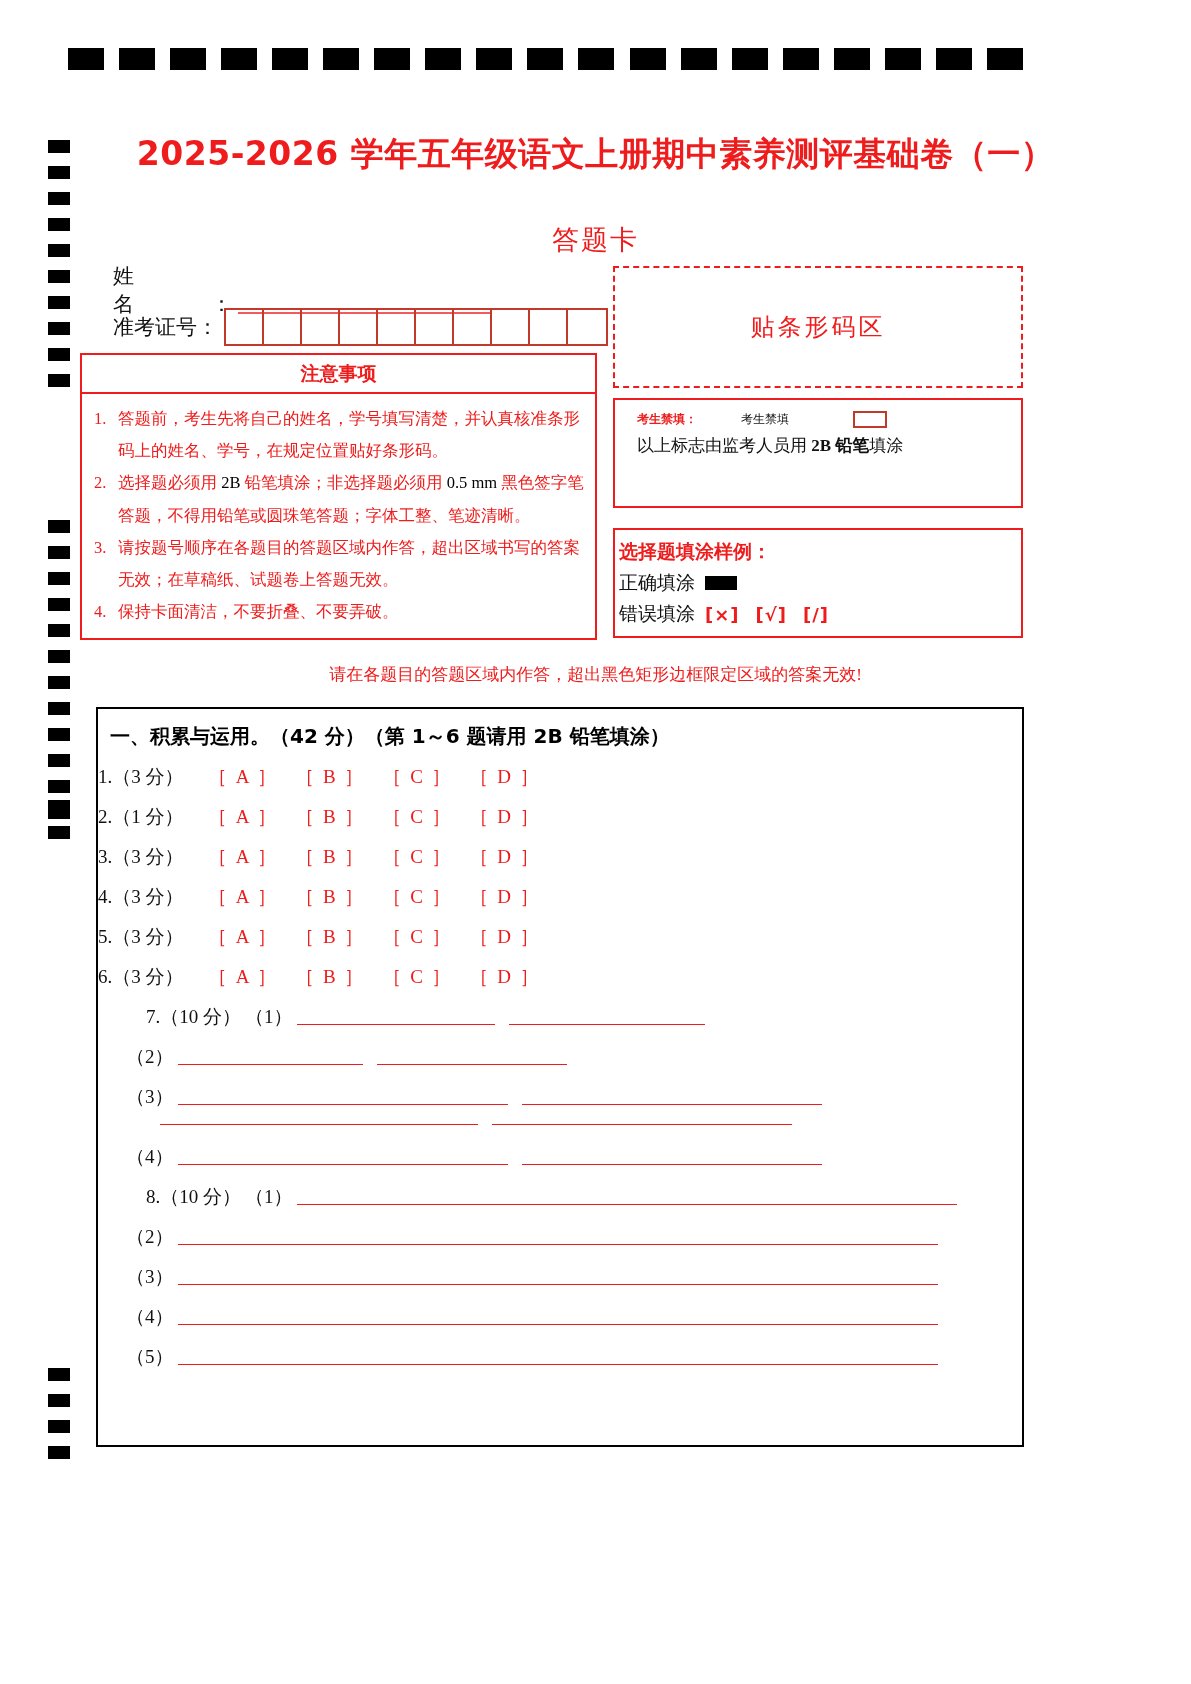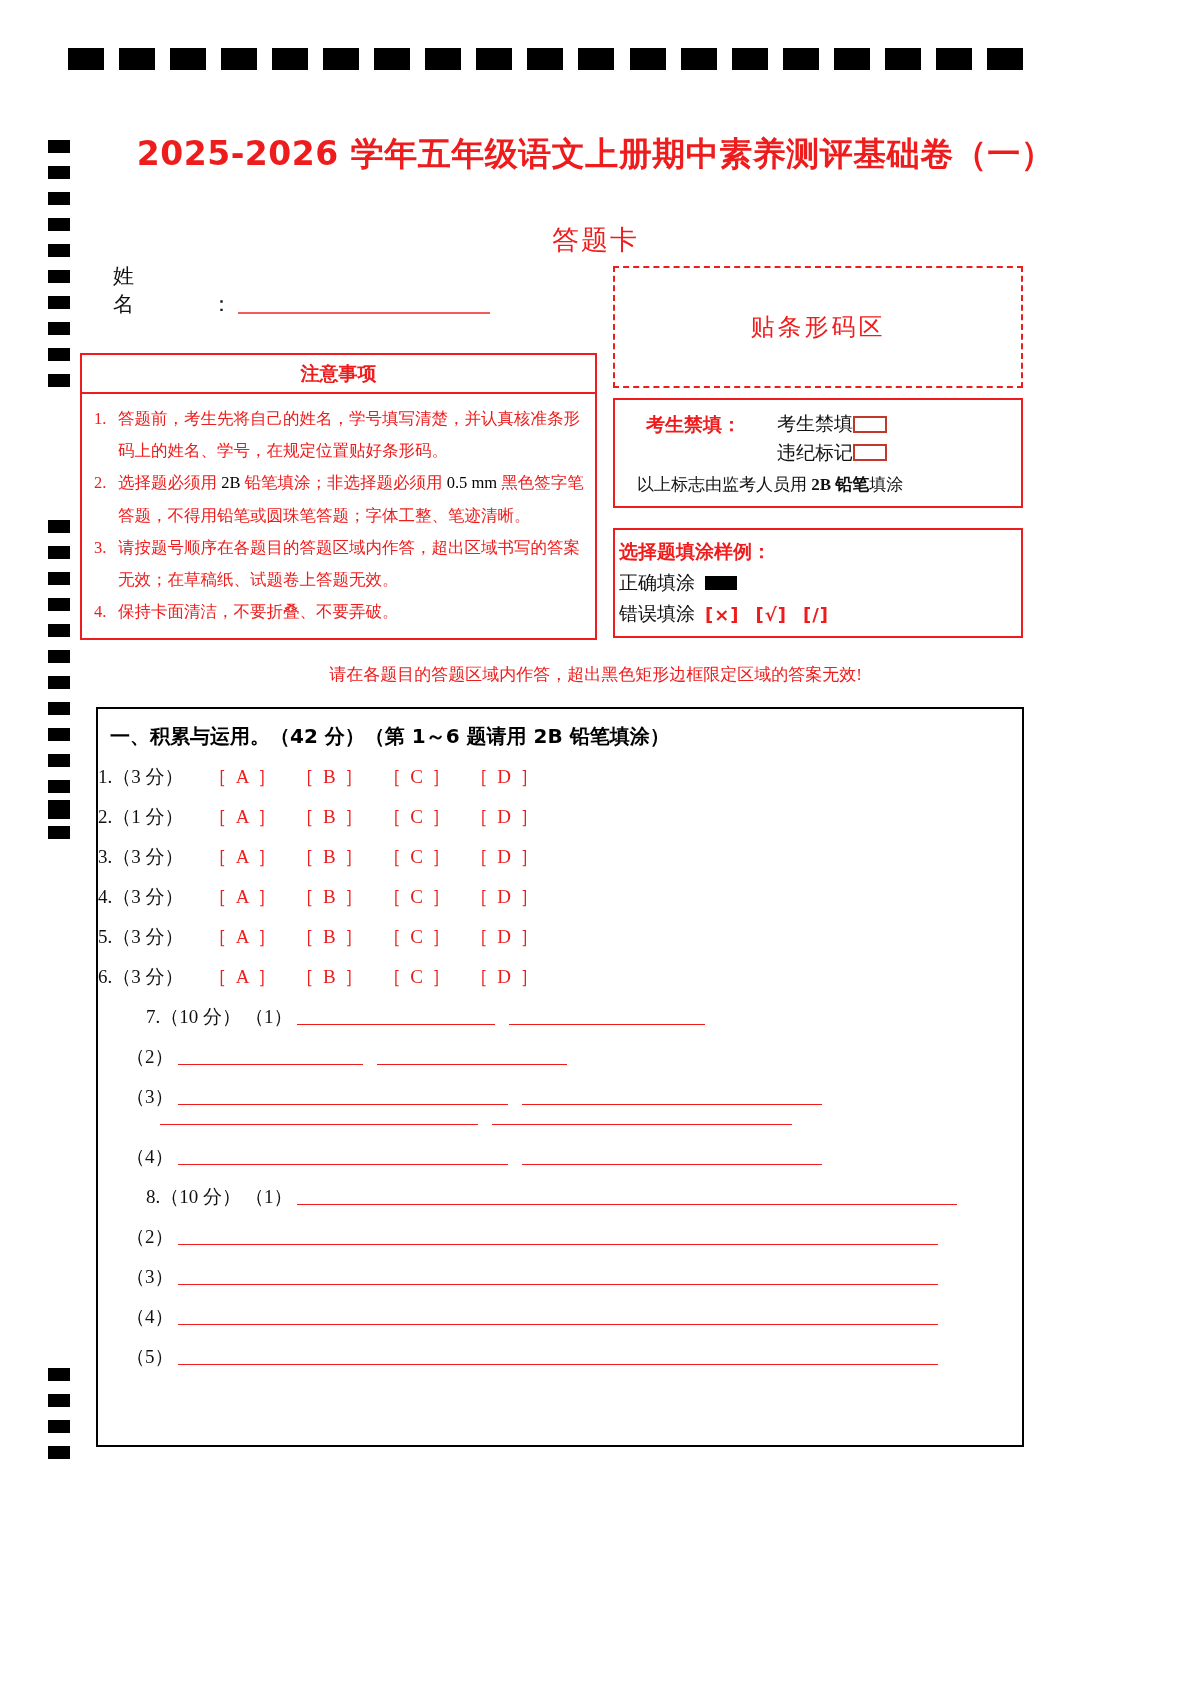--- a/index.html
+++ b/index.html
@@ -60,21 +60,21 @@
   .ni .txt b { color: #000; font-weight: 400; }
 
   
   .barcode { position: absolute; left: 613px; top: 266px; width: 410px; height: 122px;
              border: 2px dashed #ee1c1c; display: flex; align-items: center; justify-content: center; }
   .barcode span { color: #ee1c1c; font-size: 24px; letter-spacing: 3px; }
 
   
   .forbid { position: absolute; left: 613px; top: 398px; width: 410px; height: 110px;
             border: 2px solid #ee1c1c; padding: 10px 0 0 22px; }
-  .frow { display: flex; align-items: center; font-size: 19px; line-height: 1.5; text-align: right; }
+  .frow { display: flex; align-items: center; font-size: 12px; line-height: 1.5; }
   .frow .k { color: #ee1c1c; font-weight: 700; font-family: "DejaVu Sans", sans-serif;
              width: 104px; flex: 0 0 104px; }
   .frow .spacer { width: 104px; flex: 0 0 104px; }
   .frow .v { color: #111; width: 112px; flex: 0 0 112px; }
   .mark-box { width: 34px; height: 17px; border: 2px solid #c0392b; display: inline-block; }
   .fnote { color: #111; font-size: 17px; margin-top: 6px; }
   .fnote b { font-weight: 700; }
 
   
   .sample { position: absolute; left: 613px; top: 528px; width: 410px; height: 110px;
@@ -174,20 +174,35 @@
 
   <div class="title">2025-2026 学年五年级语文上册期中素养测评基础卷（一）</div>
   <div class="subtitle">答题卡</div>
 
   <div class="name-row">
     <span class="lbl">姓　　名</span>
     <span class="colon">：</span>
     <span class="name-line"></span>
   </div>
 
+  <div class="id-row">
+    <span class="lbl">准考证号：</span>
+    <span class="id-boxes" id="id-boxes">
+        <i></i>
+        <i></i>
+        <i></i>
+        <i></i>
+        <i></i>
+        <i></i>
+        <i></i>
+        <i></i>
+        <i></i>
+        <i></i>
+      </span>
+  </div>
 
   <div class="notice">
     <div class="notice-hd">注意事项</div>
     <div class="notice-body" id="notice-body">
         <div class="ni">
           <span class="num">1.</span>
           <span class="txt">
             <div><span>答题前，考生先将自己的姓名，学号填写清楚，并认真核准条形</span></div>
             <div><span>码上的姓名、学号，在规定位置贴好条形码。</span></div>
           </span>
@@ -216,25 +231,20 @@
   </div>
 
   <div class="barcode">
     <span>贴条形码区</span>
   </div>
 
   <div class="forbid">
     <div class="frow">
       <span class="k">考生禁填：</span>
       <span class="v">考生禁填</span>
-      <span class="mark-box"></span>
-    </div>
-    <div class="frow">
-      <span class="spacer"></span>
-      <span class="v">违纪标记</span>
       <span class="mark-box"></span>
     </div>
     <div class="fnote">
       <span>以上标志由监考人员用 </span><b>2B 铅笔</b><span>填涂</span>
     </div>
   </div>
 
   <div class="sample">
     <div class="hd">选择题填涂样例：</div>
     <div class="srow">

